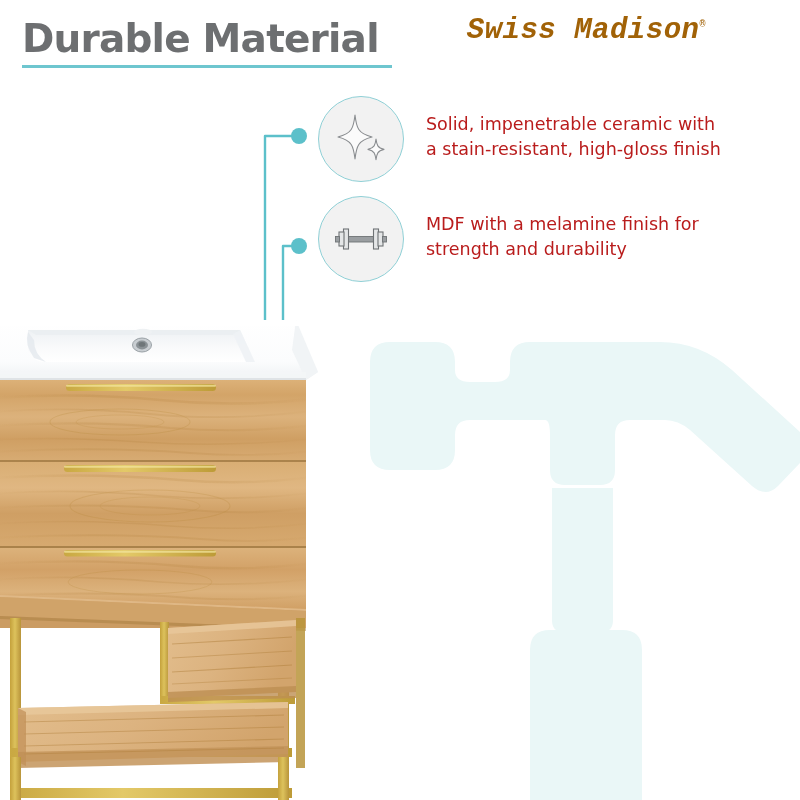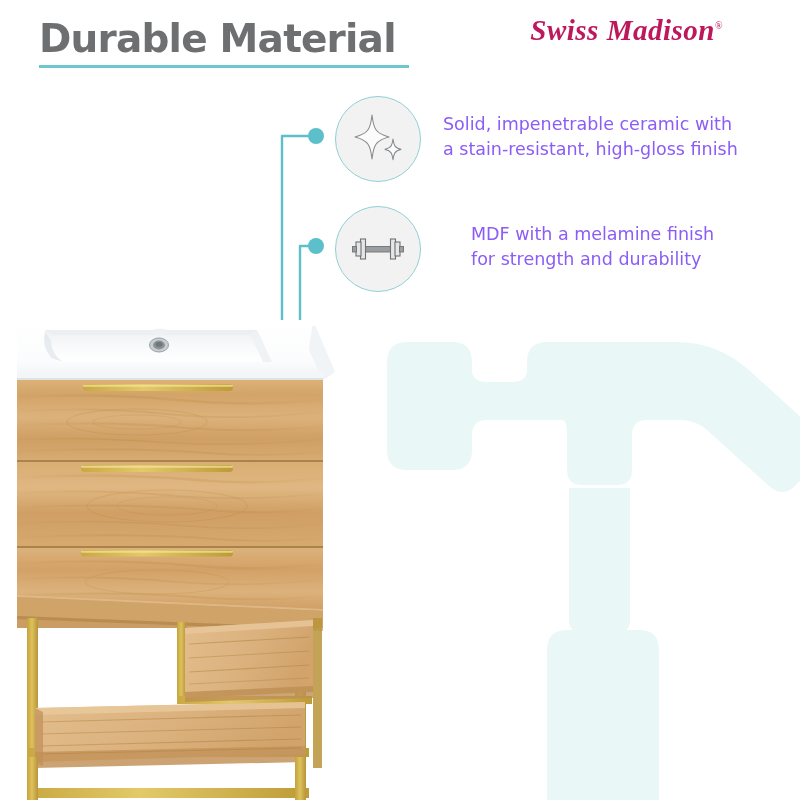--- a/index.html
+++ b/index.html
@@ -3,40 +3,40 @@
 <meta charset="utf-8">
 <style>
   * { margin:0; padding:0; box-sizing:border-box; }
   html,body { width:800px; height:800px; }
   body {
     background:#ffffff;
     font-family:"Liberation Sans", sans-serif;
     position:relative;
     overflow:hidden;
   }
-  #stage { position:absolute; inset:0; width:724px; height:800px;margin-left:17px; }
+  #stage { position:absolute; inset:0; width:724px; height:800px; }
 
   
   .page-title {
     position:absolute; left:22px; top:16px;
     font-size:39px; font-weight:bold; letter-spacing:-0.8px;
     color:#6d6f71; white-space:nowrap;
     font-family:"DejaVu Sans", sans-serif;
   }
   .title-rule {
     position:absolute; left:22px; top:65px;
     width:370px; height:3px; background:#6ec6cf;
   }
 
   
   .logo { position:absolute; right:18px; top:16px; width:240px; height:62px; text-align:right; }
   .logo-main {
-    font-family:Liberation Serif, serif;
+    font-family:Liberation Mono, monospace;
     font-style:italic; font-size:29px; font-weight:bold;
-    color:#be185d; letter-spacing:0.5px; line-height:1;
+    color:#a16207; letter-spacing:0.5px; line-height:1;
     white-space:nowrap; position:relative; display:inline-block;
   }
   .logo-reg { font-size:10px; vertical-align:super; font-style:normal; font-weight:normal; }
   .logo-sub {
     font-family:"DejaVu Sans", sans-serif;
     font-size:10.5px; color:#8b8d90; letter-spacing:2.2px;
     margin-top:3px; margin-right:8px; white-space:nowrap;
   }
 
   
@@ -45,26 +45,26 @@
   
   .callout { position:absolute; display:flex; align-items:flex-start; }
   .callout-icon {
     width:86px; height:86px; border-radius:50%;
     background:#f2f2f2; border:1.6px solid #8fd0d6;
     display:flex; align-items:center; justify-content:center;
     flex:none;
   }
   .callout-text {
     margin-left:22px; margin-top:16px;
-    font-size:17.5px; line-height:1.42; color:#8b5cf6;
+    font-size:17.5px; line-height:1.42; color:#b91c1c;
     max-width:310px;
     font-family:"DejaVu Sans", sans-serif;
   }
   #callout-0 { left:318px; top:96px; }
-  #callout-1 { left:318px; top:206px;gap:28px; }
+  #callout-1 { left:318px; top:196px; }
 
   
   .connectors { position:absolute; left:0; top:0; width:800px; height:800px; }
 
   
   .product { position:absolute; left:0px; top:310px; width:320px; height:490px; }
 </style>
 </head>
 <body>
 

